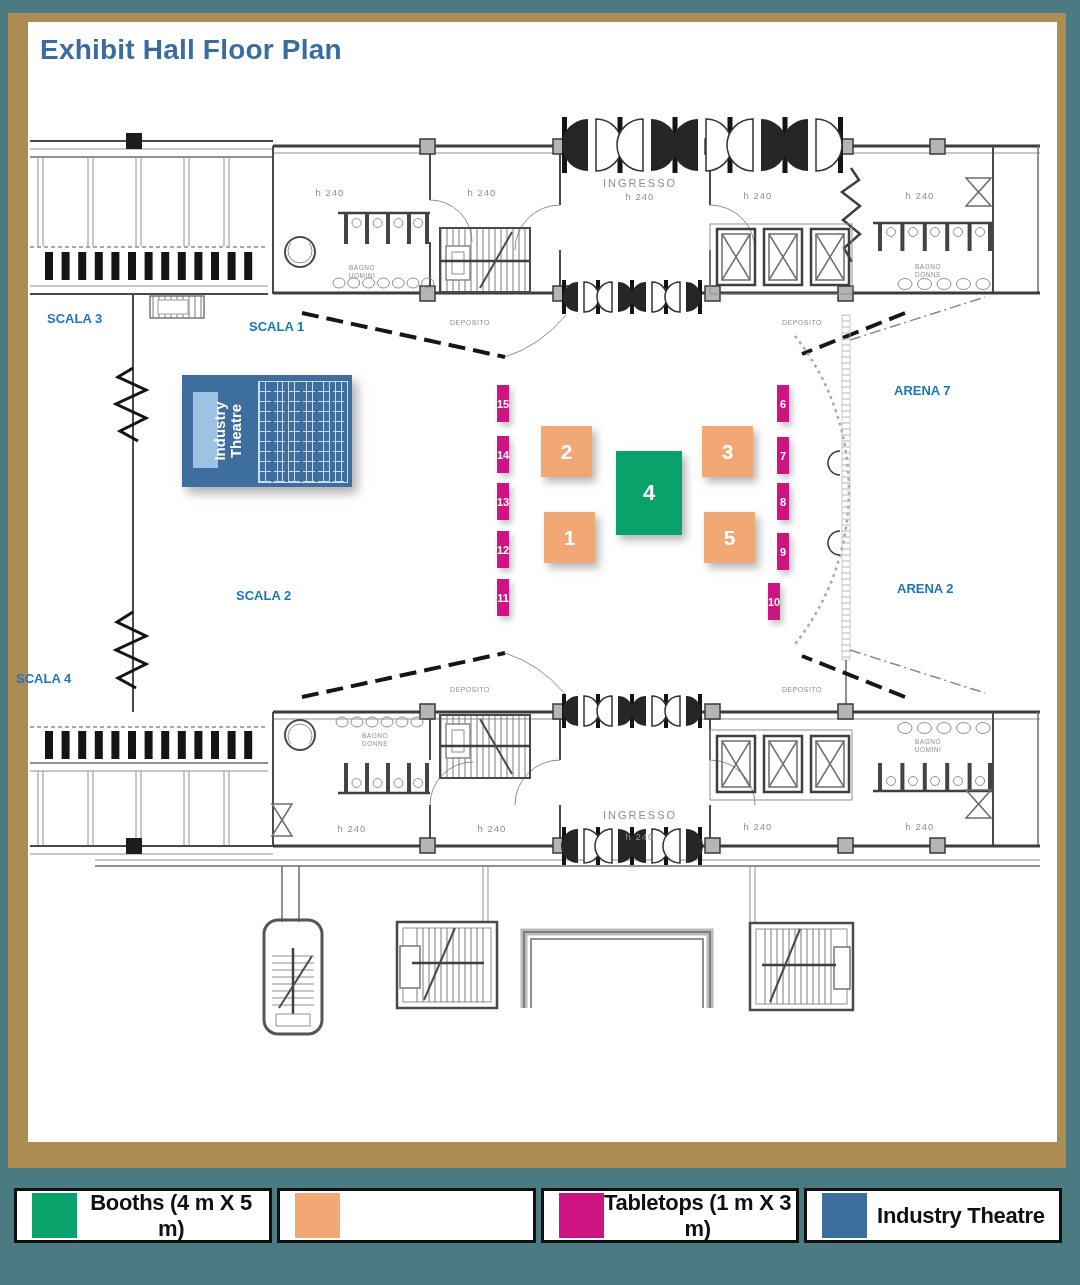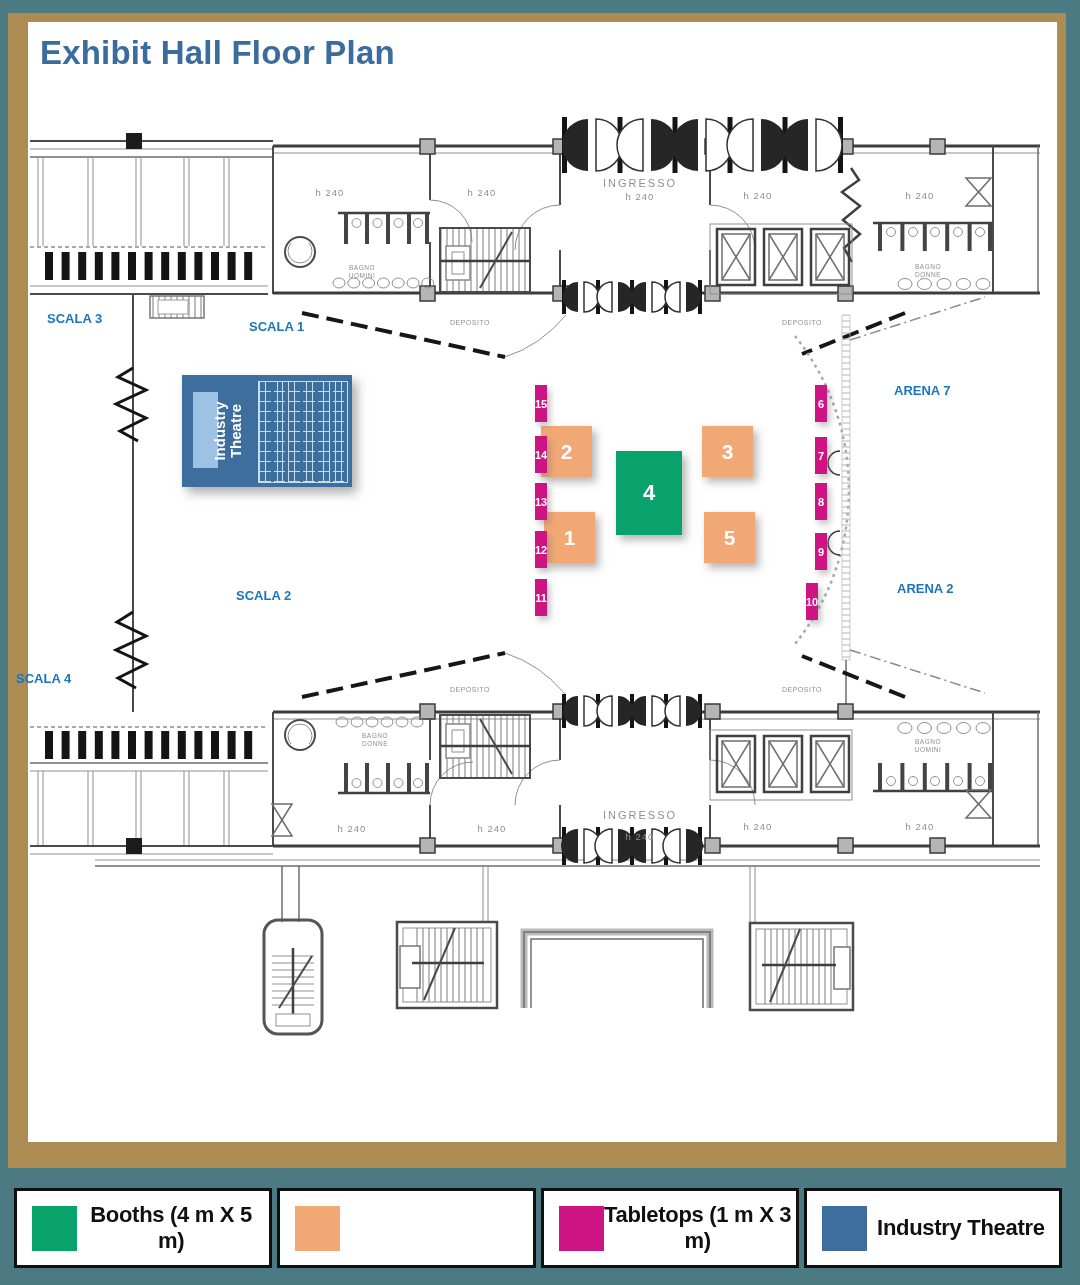--- a/index.html
+++ b/index.html
@@ -5,21 +5,21 @@
   html,body{margin:0;padding:0;}
   body{
     width:1080px;height:1285px;position:relative;overflow:hidden;
     background:#4B7A82;
     font-family:"Liberation Sans",sans-serif;
   }
   .gold-frame{position:absolute;left:8px;top:13px;width:1058px;height:1155px;background:#AC8C52;}
   .white-area{position:absolute;left:20px;top:9px;right:9px;bottom:26px;background:#ffffff;}
   .page-title{
     position:absolute;left:40px;top:34px;
-    font-size:33px;font-weight:bold;color:#3A6D9E;letter-spacing:0.2px;
+    font-size:28px;font-weight:bold;color:#3A6D9E;letter-spacing:0.2px;
   }
   
   .plan-svg{position:absolute;left:25px;top:108px;}
   .s1{stroke:#8f8f8f;stroke-width:1;fill:none;}
   .s15{stroke:#6d6d6d;stroke-width:1.5;fill:none;}
   .s2{stroke:#4a4a4a;stroke-width:2;fill:none;}
   .s25{stroke:#3f3f3f;stroke-width:2.5;fill:none;}
   .s3{stroke:#3c3c3c;stroke-width:3;fill:none;}
   .blk{fill:#141414;}
   .dsh{stroke:#555;stroke-width:1;stroke-dasharray:4 3;fill:none;}
@@ -36,34 +36,34 @@
   .t65{font-size:6.5px;letter-spacing:0.5px;}
   
   .overlay{position:absolute;inset:0;}
   .area-label{position:absolute;color:#1B75BC;font-weight:bold;font-size:13px;white-space:nowrap;}
   .booth{position:absolute;display:flex;align-items:center;justify-content:center;
     color:#fff;font-weight:bold;box-shadow:4px 5px 8px rgba(110,110,110,.5);}
   .booth.sm{width:51px;height:51px;background:#F2A874;font-size:21px;}
   .booth.lg{width:66px;height:84px;background:#0AA26B;font-size:22px;}
   .tt{position:absolute;width:12px;height:37px;background:#CE1483;color:#fff;
     font-weight:bold;font-size:11px;display:flex;align-items:center;justify-content:center;
-    box-shadow:3px 4px 6px rgba(120,120,120,.45);margin-left:38px;}
+    box-shadow:3px 4px 6px rgba(120,120,120,.45);}
   .theatre{position:absolute;left:182px;top:375px;width:170px;height:112px;background:#3E6E9E;
     box-shadow:5px 6px 10px rgba(110,110,110,.55);}
   .screen{position:absolute;left:11px;top:17px;width:25px;height:76px;background:#9DC2E3;}
   .th-label{position:absolute;left:-10px;top:0;width:112px;height:112px;display:flex;align-items:center;
     justify-content:center;transform:rotate(-90deg);color:#fff;font-size:15px;font-weight:bold;
     line-height:1.08;text-align:center;white-space:pre-line;}
   .seats{position:absolute;left:76px;top:6px;width:88px;height:100px;border:1px solid #c8dcee;
     background-image:
       repeating-linear-gradient(90deg, transparent 0 11.7px, #3E6E9E 11.7px 14.7px),
       repeating-linear-gradient(0deg, #c8dcee 0 1px, transparent 1px 10px),
       repeating-linear-gradient(90deg, #c8dcee 0 1px, transparent 1px 5.85px);}
   
-  .legend{position:absolute;left:14px;top:1188px;width:1048px;height:80px;display:flex;gap:5px;justify-content:space-between;}
+  .legend{position:absolute;left:14px;top:1188px;width:1048px;height:55px;display:flex;gap:5px;justify-content:space-between;}
   .legend-item{flex:1;background:#fff;border:3px solid #101010;display:flex;align-items:center;}
   .legend-swatch{width:45px;height:45px;margin-left:15px;flex:none;}
   .legend-label{flex:1;text-align:center;font-weight:bold;font-size:22px;color:#101010;
     letter-spacing:-0.3px;padding-right:4px;}
   .lg-green{background:#0AA26B;}
   .lg-orange{background:#F2A874;}
   .lg-magenta{background:#CE1483;}
   .lg-blue{background:#3E6E9E;}
 </style>
 </head>

